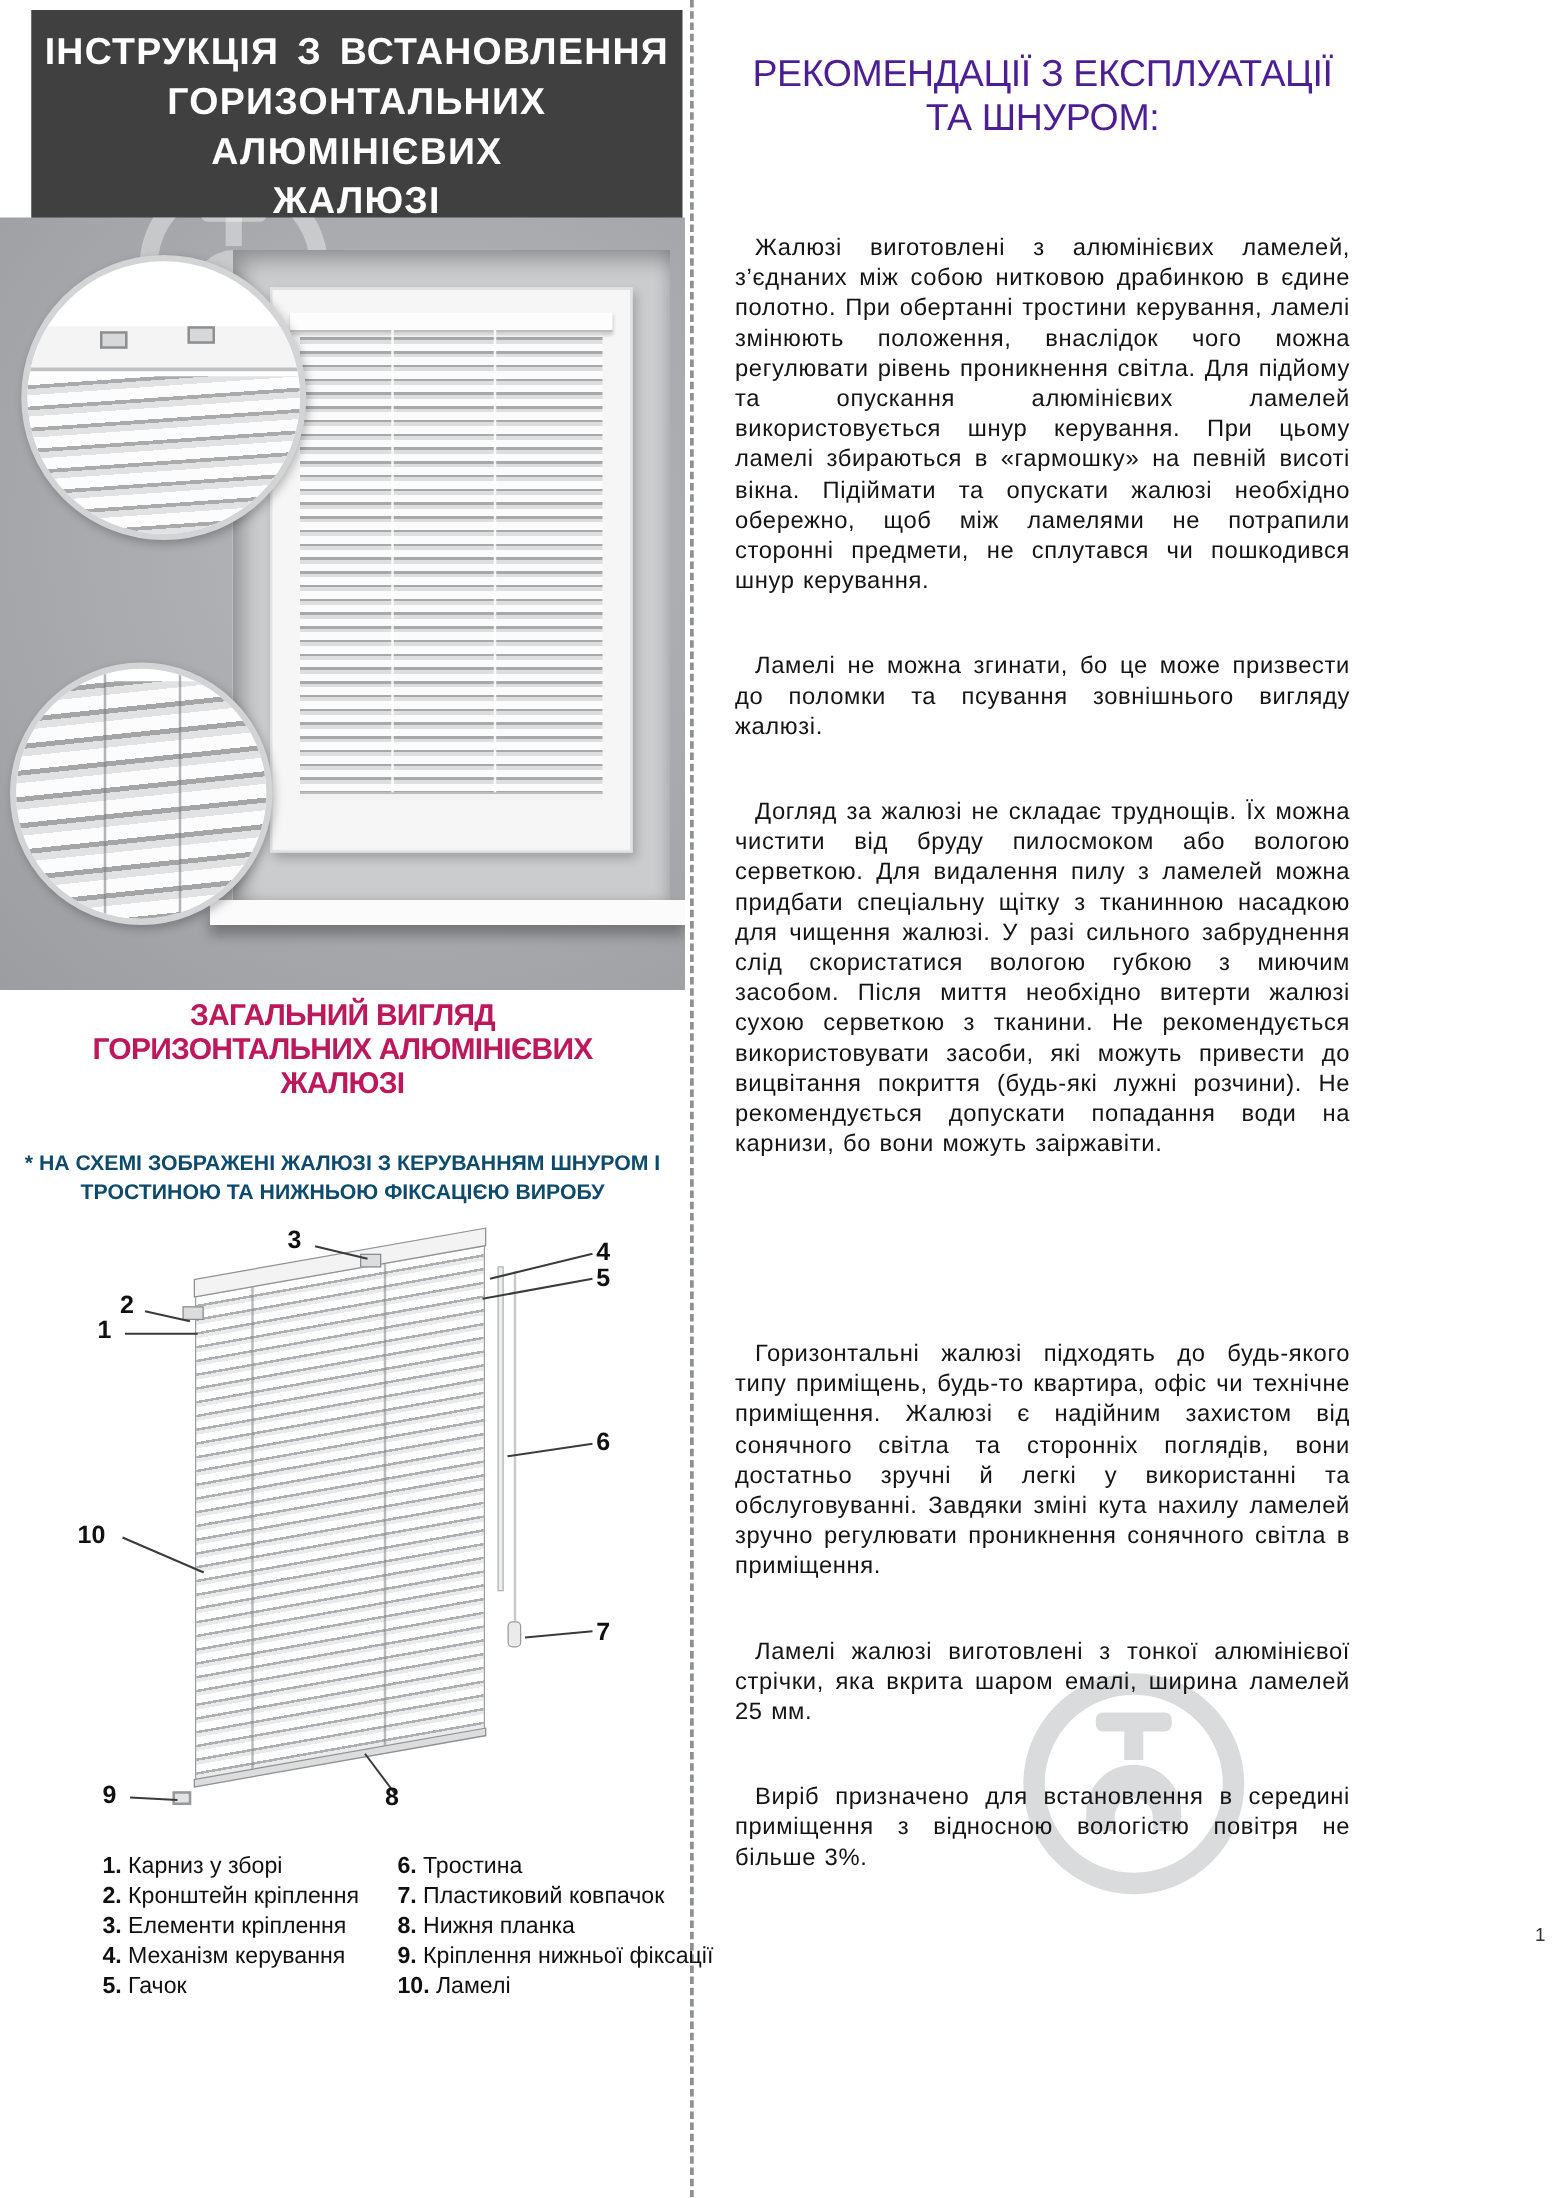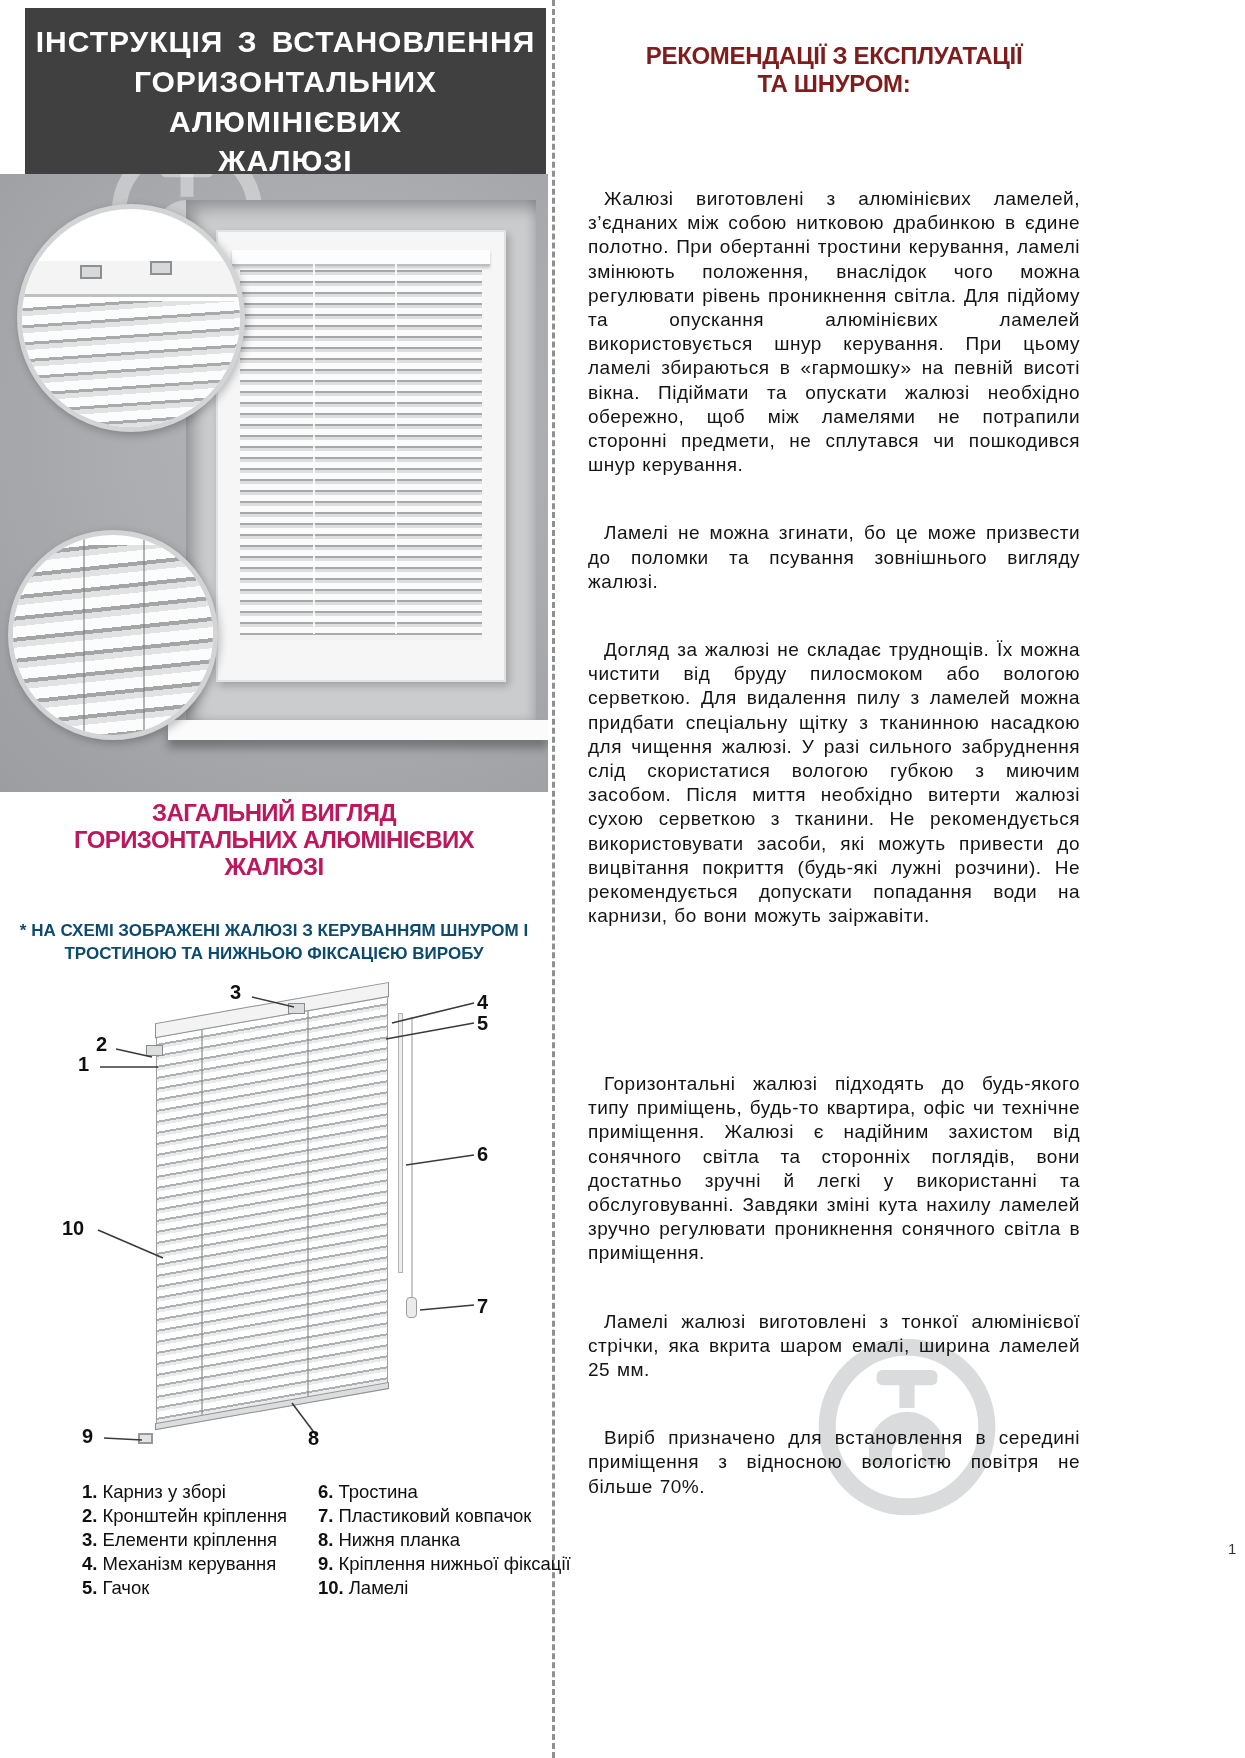--- a/index.html
+++ b/index.html
@@ -84,21 +84,21 @@
   
   .legend { position:absolute; left:28px; top:1480px; width:520px; font-size:18.5px; line-height:24px; color:#101010; }
   .legend-col { position:absolute; top:0; }
   .legend-col.one { left:6px; width:230px; }
   .legend-col.two { left:242px; width:278px; }
   .legend-row { white-space:nowrap;margin-left:48px; }
   .lnum { font-weight:bold; margin-right:5px; }
 
   
   .care-title { position:absolute; left:588px; top:42px; width:492px; text-align:center;
-    font-size:24px; font-weight:bold; line-height:1.18; letter-spacing:-0.3px; color:#7f1d1d; }
+    font-size:30px; font-weight:normal; line-height:1.18; letter-spacing:-0.3px; color:#4c1d95; }
   .care-title .t-line { display:block; }
   .body-text { position:absolute; left:588px; width:492px; font-size:19px; line-height:24.2px;
     text-align:justify; letter-spacing:0.5px; word-spacing:1px; color:#141414; z-index:1; }
   .body-text p { text-indent:16px;margin-top:44px; }
   .care-text { top:143px; }
   .purpose-title { position:absolute; left:588px; top:960px; width:492px; text-align:center;
     font-size:30px; font-weight:bold; letter-spacing:-0.3px; color:#0c0c0c; }
   .purpose-text { top:1028px; }
 
   .page-number { position:absolute; left:1228px; top:1540px; font-size:15px; color:#333; }
@@ -231,18 +231,18 @@
       <circle cx="50" cy="50" r="42" fill="none" stroke="currentColor" stroke-width="9"></circle>
       <rect x="34" y="20" width="32" height="8" rx="3" fill="currentColor"></rect>
       <rect x="46" y="26" width="8" height="14" fill="currentColor"></rect>
       <path d="M30 62 a20 20 0 0 1 40 0 v8 h-12 v-6 a8 8 0 0 0 -16 0 v6 h-12 z" fill="currentColor"></path>
     </svg>
   </div>
 
   <div class="body-text purpose-text">
     <p>Горизонтальні жалюзі підходять до будь-якого типу приміщень, будь-то квартира, офіс чи технічне приміщення. Жалюзі є надійним захистом від сонячного світла та сторонніх поглядів, вони достатньо зручні й легкі у використанні та обслуговуванні. Завдяки зміні кута нахилу ламелей зручно регулювати проникнення сонячного світла в приміщення.</p>
     <p>Ламелі жалюзі виготовлені з тонкої алюмінієвої стрічки, яка вкрита шаром емалі, ширина ламелей 25 мм.</p>
-    <p>Виріб призначено для встановлення в середині приміщення з відносною вологістю повітря не більше 70%.</p>
+    <p>Виріб призначено для встановлення в середині приміщення з відносною вологістю повітря не більше 3%.</p>
   </div>
 
   <div class="page-number">1</div>
 
 </div>
 
 </body></html>

